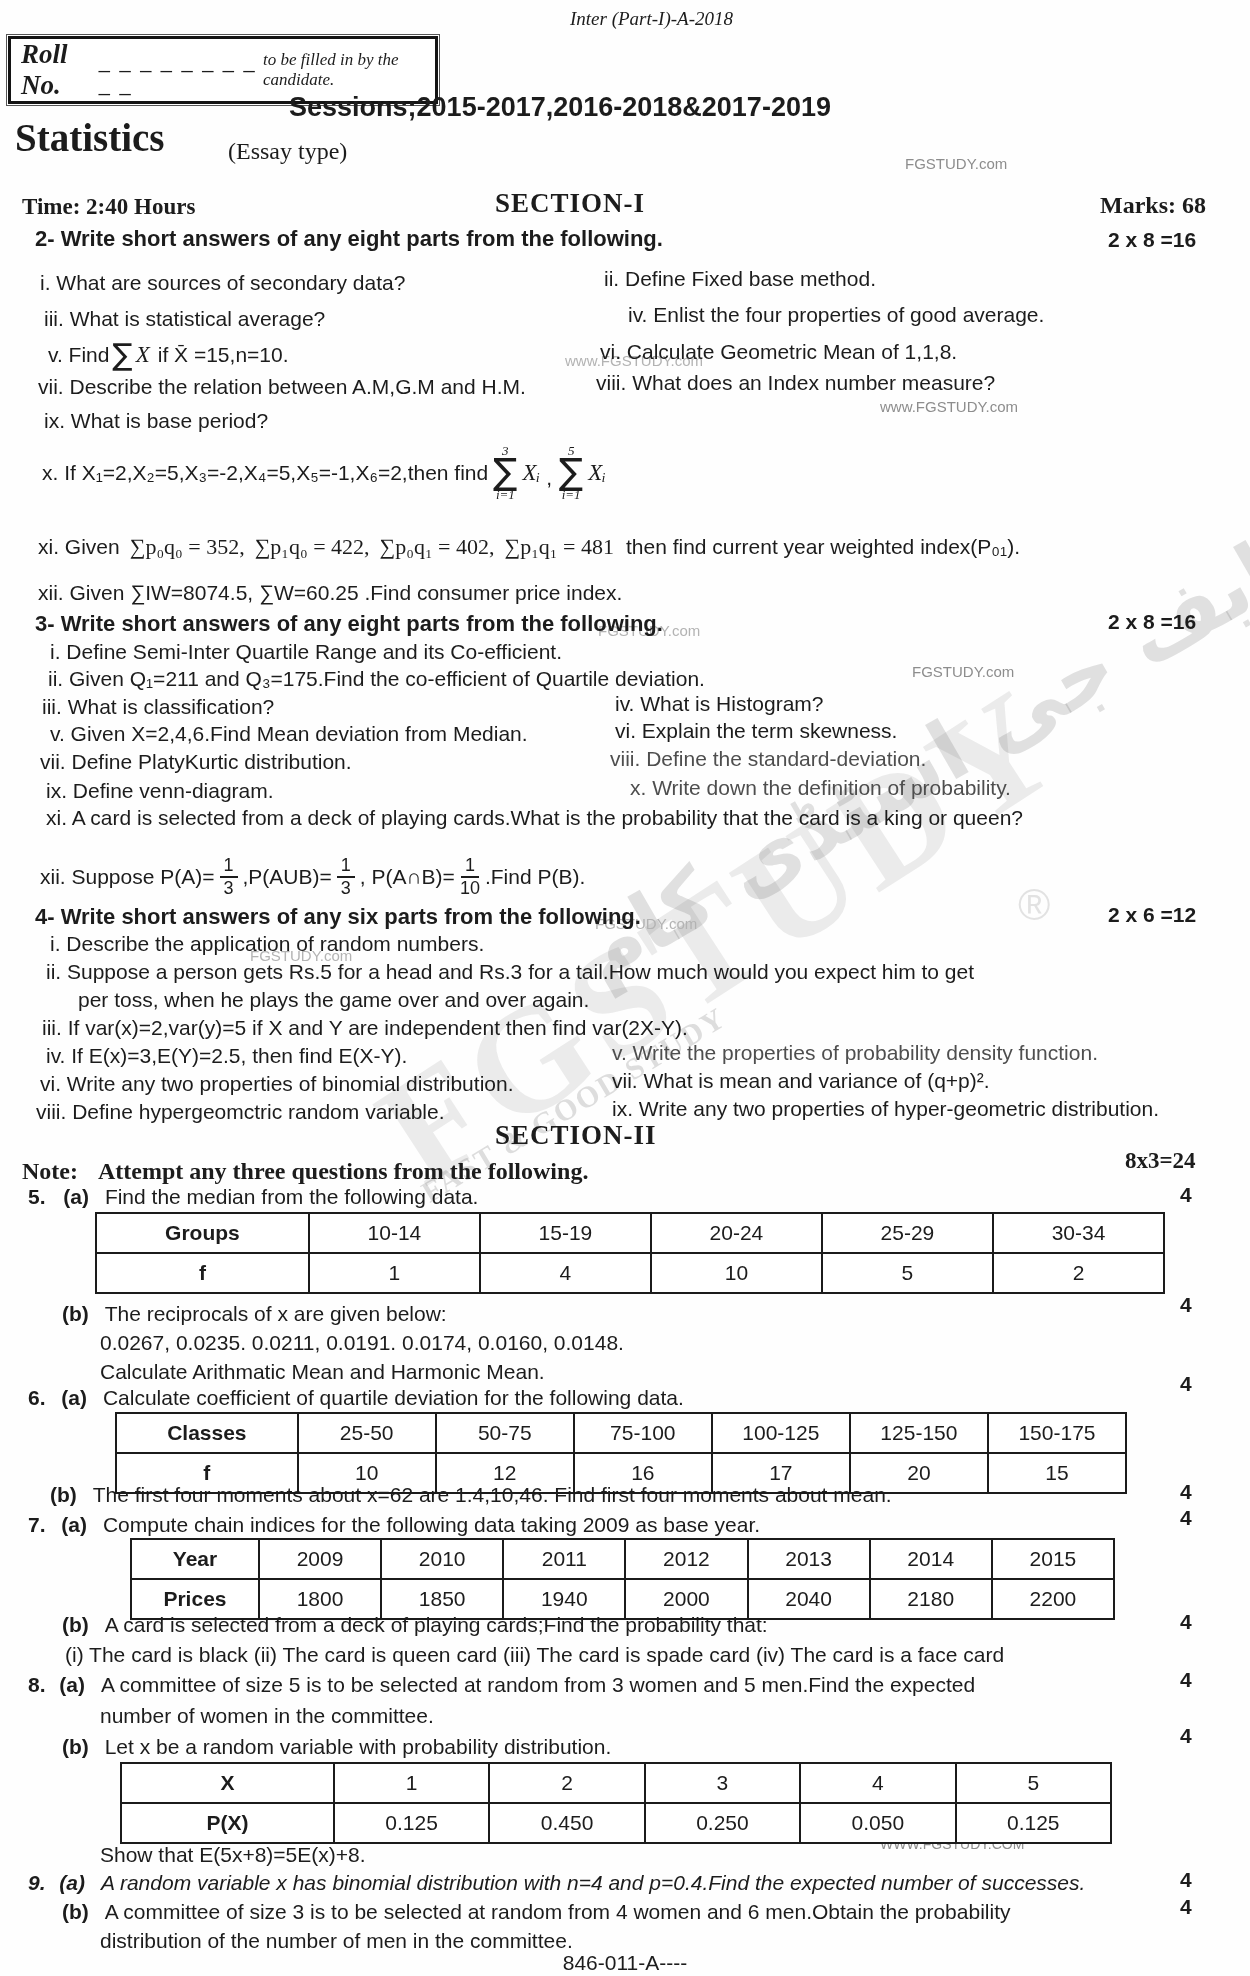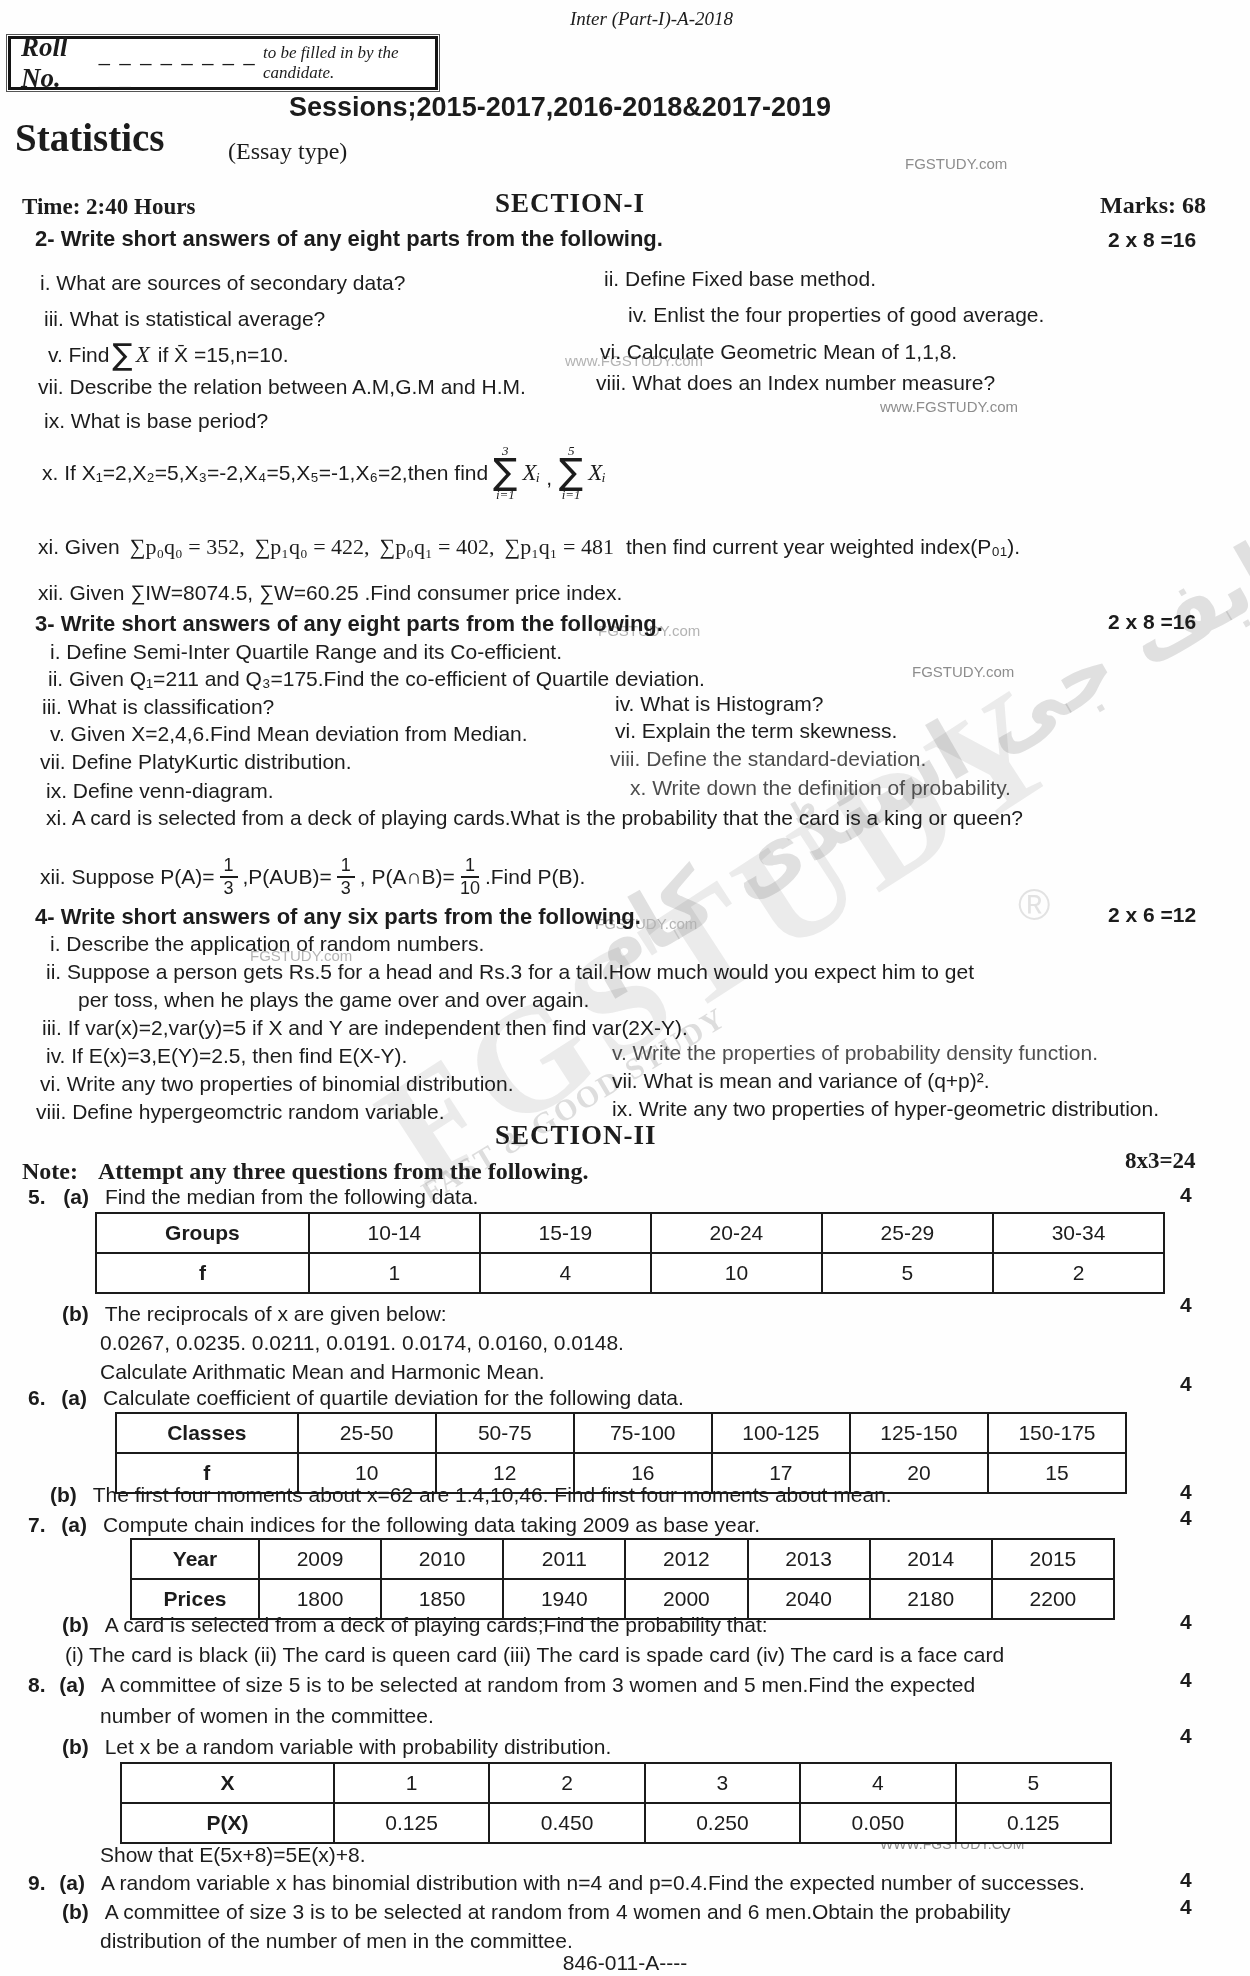--- a/index.html
+++ b/index.html
@@ -10,21 +10,21 @@
   }
   .abs{position:absolute;white-space:nowrap;}
   .t{font-size:21px;line-height:22px;}
   .b{font-weight:bold;}
   .serif{font-family:"Liberation Serif",serif;}
   .ital{font-style:italic;}
   .gray{color:#4e4e4e;}
 
   
   .rollbox{
-    position:absolute;left:8px;top:36px;width:430px;height:54px;
+    position:absolute;left:8px;top:36px;width:430px;height:68px;
     border:3px solid #141414;box-shadow:0 0 0 1px #fff,0 0 0 2px #555;
     display:flex;align-items:center;padding-left:10px;box-sizing:border-box;background:#fff;
   }
   .rollbox .rolllabel{font-family:"Liberation Serif",serif;font-weight:bold;font-style:italic;font-size:27px;}
   .rollbox .rolldash{font-size:20px;letter-spacing:2px;margin:6px 2px 0 2px;}
   .rollbox .rollnote{font-family:"Liberation Serif",serif;font-style:italic;font-size:17px;}
 
   
   .bigsum{display:inline-flex;flex-direction:column;align-items:center;line-height:1;margin:0 5px;vertical-align:middle;}
   .bigsum .lim{font-size:13px;font-family:"Liberation Serif",serif;font-style:italic;line-height:1;}
@@ -344,21 +344,21 @@
       <td>0.450</td>
       <td>0.250</td>
       <td>0.050</td>
       <td>0.125</td>
     </tr>
   </tbody>
     </table>
 
   <div class="abs t" style="left:100px;top:1844px;">Show that E(5x+8)=5E(x)+8.</div>
 
-  <div class="abs t" style="left:28px;top:1872px;">
+  <div class="abs t" style="left:28px;top:1872px;font-style:italic;">
     <span class="b">9.</span>
     <span class="b" style="margin-left:8px;">(a)</span>
     <span style="margin-left:10px;">A random variable x has binomial distribution with n=4 and p=0.4.Find the expected number of successes.</span>
   </div>
   <div class="mark4" style="top:1868px;">4</div>
 
   <div class="abs t" style="left:62px;top:1901px;">
     <span class="b">(b)</span>
     <span style="margin-left:10px;">A committee of size 3 is to be selected at random from 4 women and 6 men.Obtain the probability</span>
   </div>

